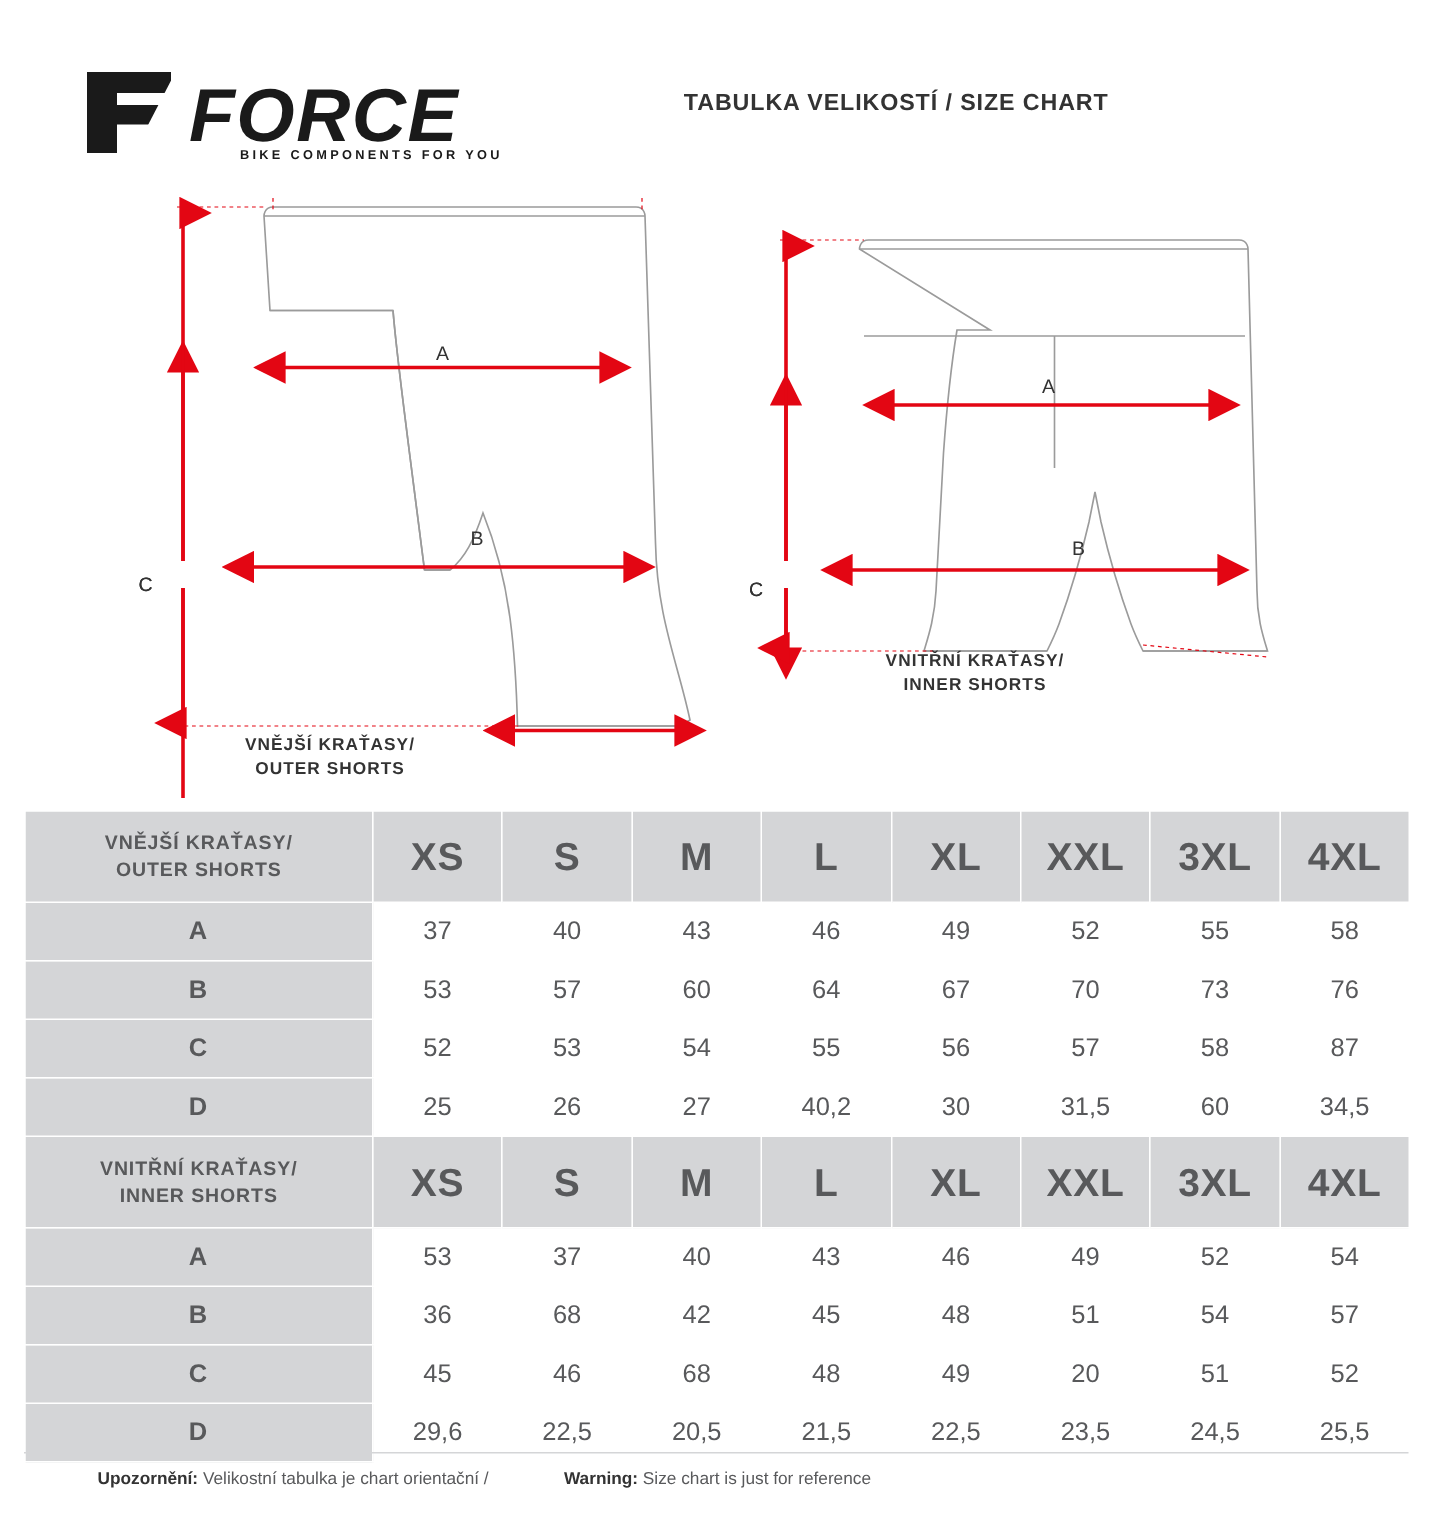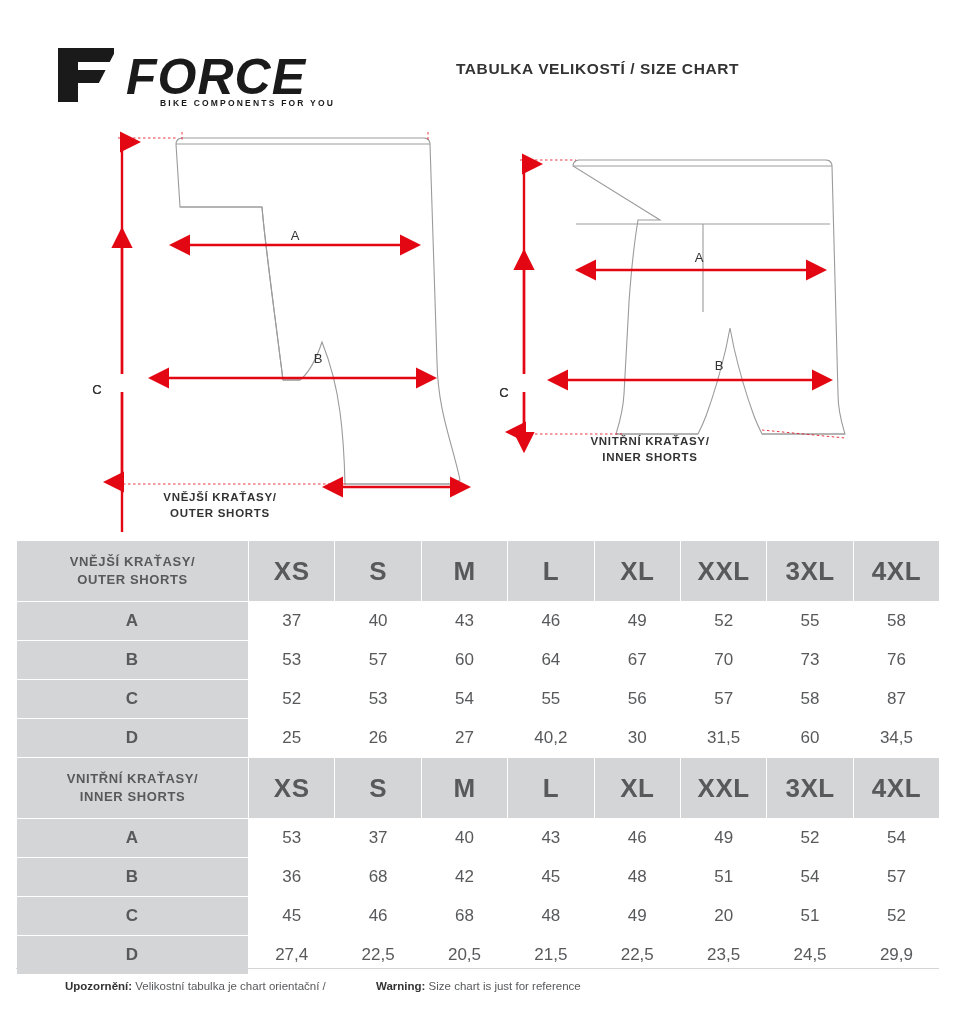--- a/index.html
+++ b/index.html
@@ -387,28 +387,28 @@
           <td>68</td>
           <td>48</td>
           <td>49</td>
           <td>20</td>
           <td>51</td>
           <td>52</td>
         </tr>
 
         <tr class="data-row">
           <td class="rowlab">D</td>
-          <td>27,4</td>
+          <td>29,6</td>
           <td>22,5</td>
           <td>20,5</td>
           <td>21,5</td>
           <td>22,5</td>
           <td>23,5</td>
           <td>24,5</td>
-          <td>29,9</td>
+          <td>25,5</td>
         </tr>
       </tbody>
     </table>
   </div>
 
   <div class="footline"></div>
   <div class="footnote">
     <b>Upozornění:</b><span> Velikostní tabulka je chart orientační / </span><b>Warning:</b><span> Size chart is just for reference</span>
   </div>
 

